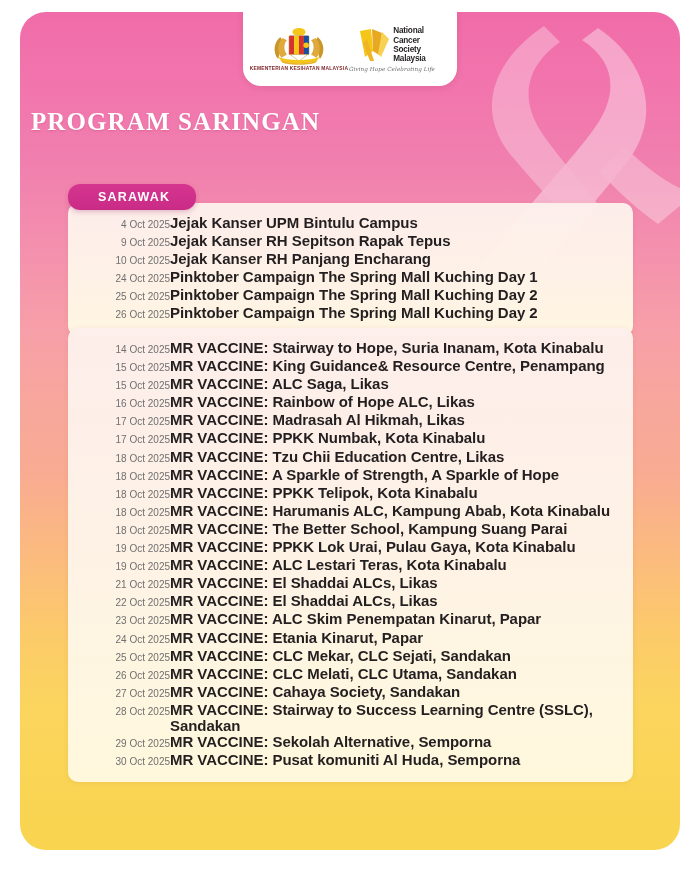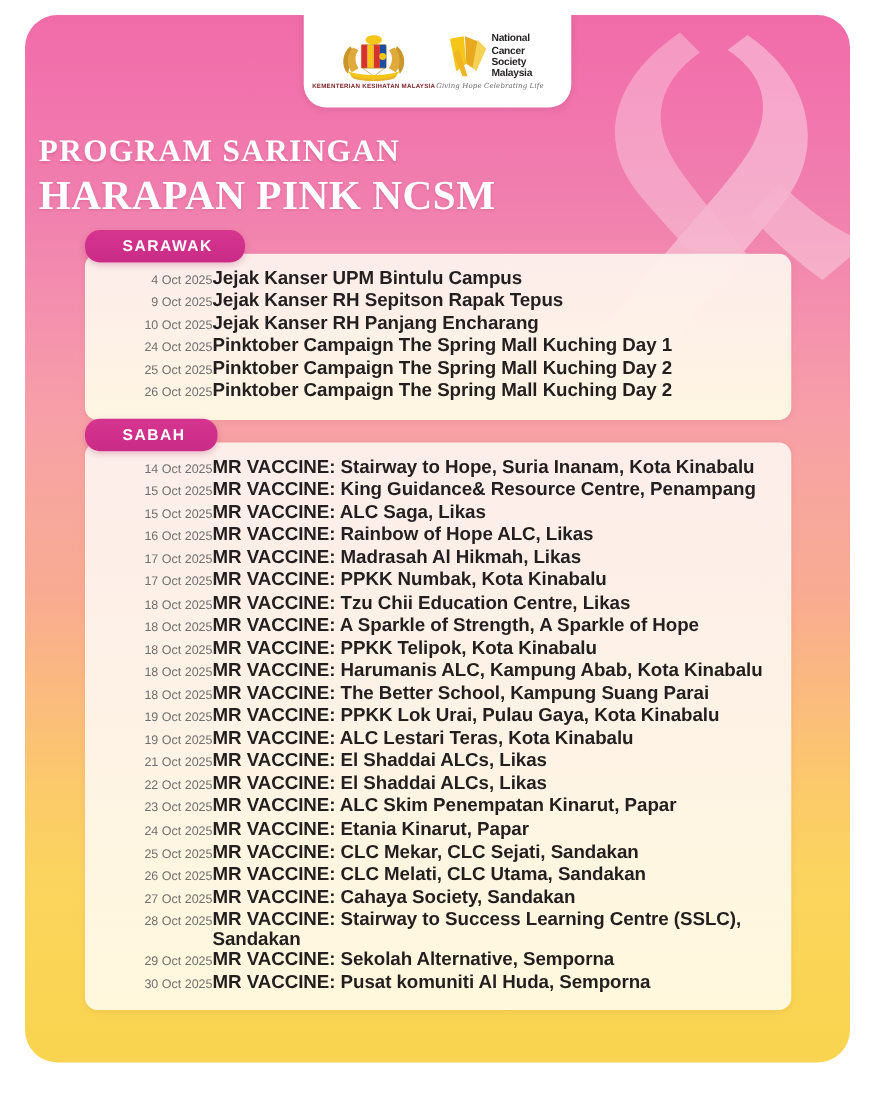--- a/index.html
+++ b/index.html
@@ -235,21 +235,20 @@
           <div>Malaysia</div>
         </div>
       </div>
       <div class="ncsm-tagline">Giving Hope Celebrating Life</div>
     </div>
 
   </div>
 
   <div id="title-zone">
     <div id="title-line1">PROGRAM SARINGAN</div>
-    <div id="title-line2">HARAPAN PINK NCSM</div>
   </div>
 
   <div class="section" id="section-sarawak">
     <div class="badge">SARAWAK</div>
     <div class="panel">
       <table class="schedule">
           <tbody>
             <tr>
               <td class="date-cell">4 Oct 2025</td>
               <td class="event-cell">Jejak Kanser UPM Bintulu Campus</td>
@@ -273,21 +272,20 @@
             <tr>
               <td class="date-cell">26 Oct 2025</td>
               <td class="event-cell">Pinktober Campaign The Spring Mall Kuching Day 2</td>
             </tr>
           </tbody>
         </table>
     </div>
   </div>
 
   <div class="section" id="section-sabah">
-    <div class="badge">SABAH</div>
     <div class="panel">
       <table class="schedule">
           <tbody>
             <tr>
               <td class="date-cell">14 Oct 2025</td>
               <td class="event-cell">MR VACCINE: Stairway to Hope, Suria Inanam, Kota Kinabalu</td>
             </tr>
             <tr>
               <td class="date-cell">15 Oct 2025</td>
               <td class="event-cell">MR VACCINE: King Guidance&amp; Resource Centre, Penampang</td>

